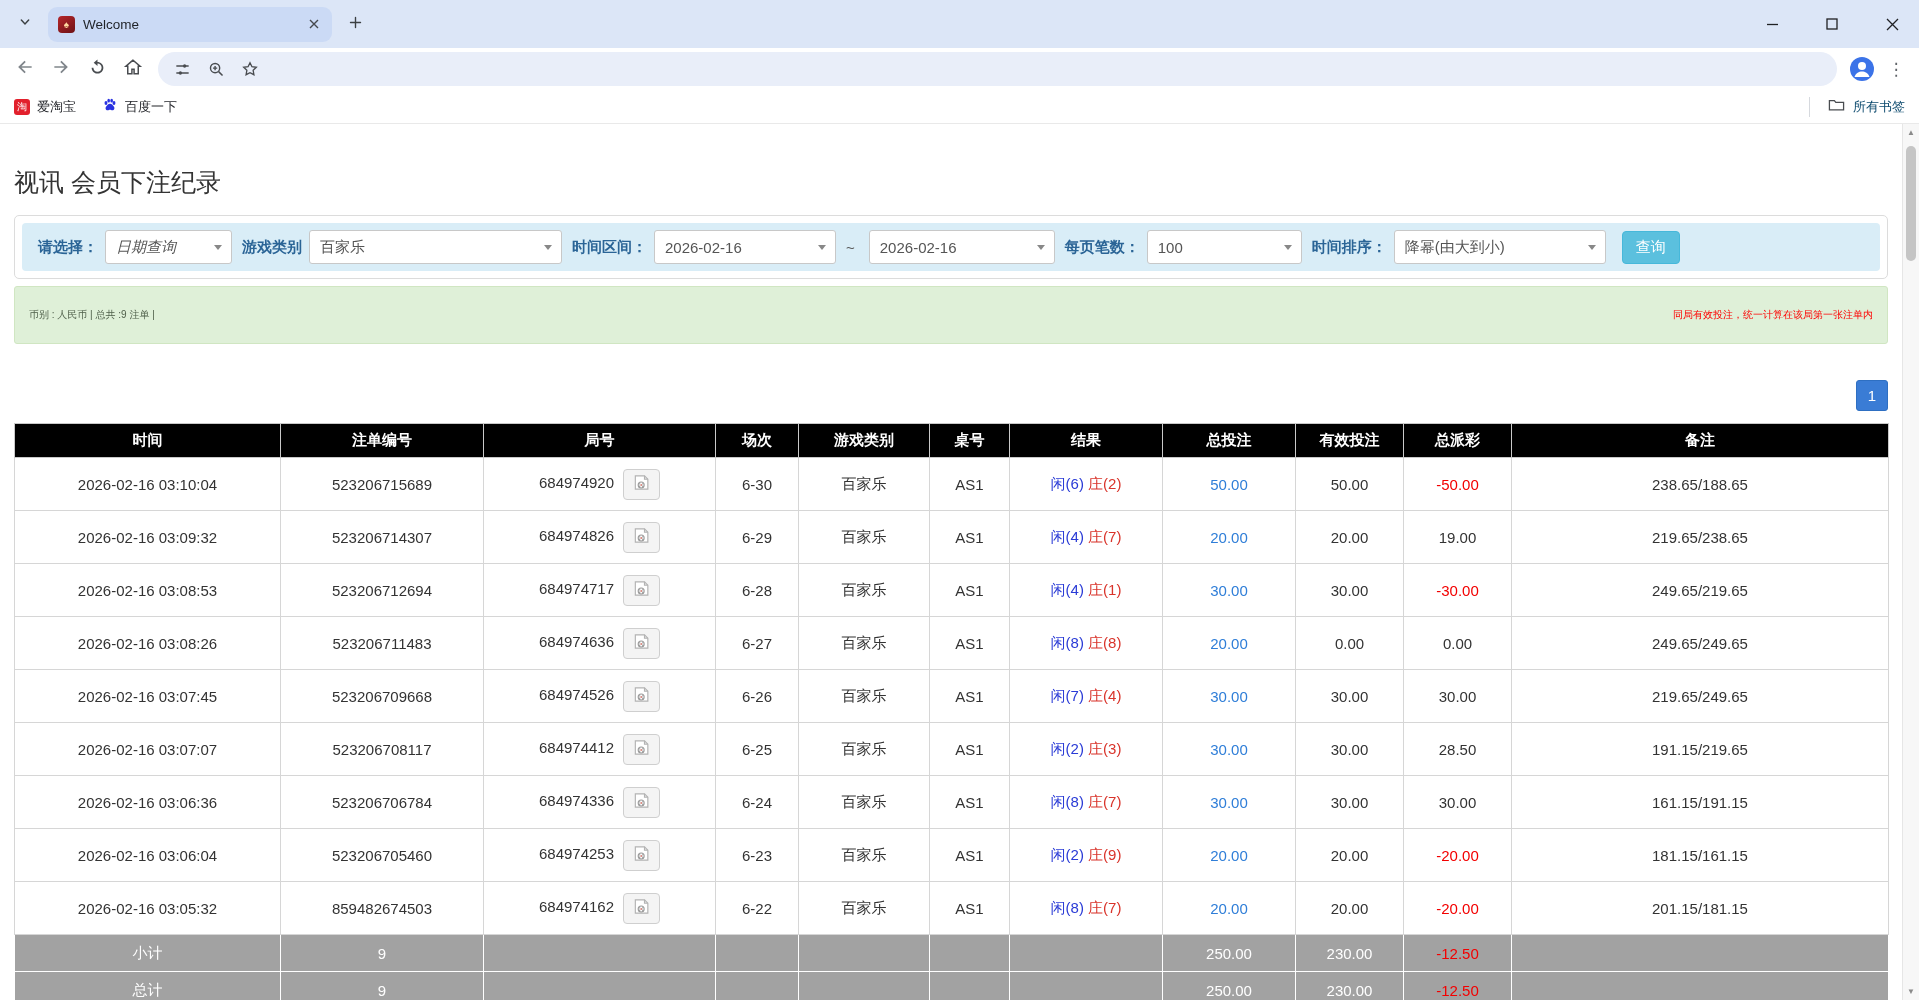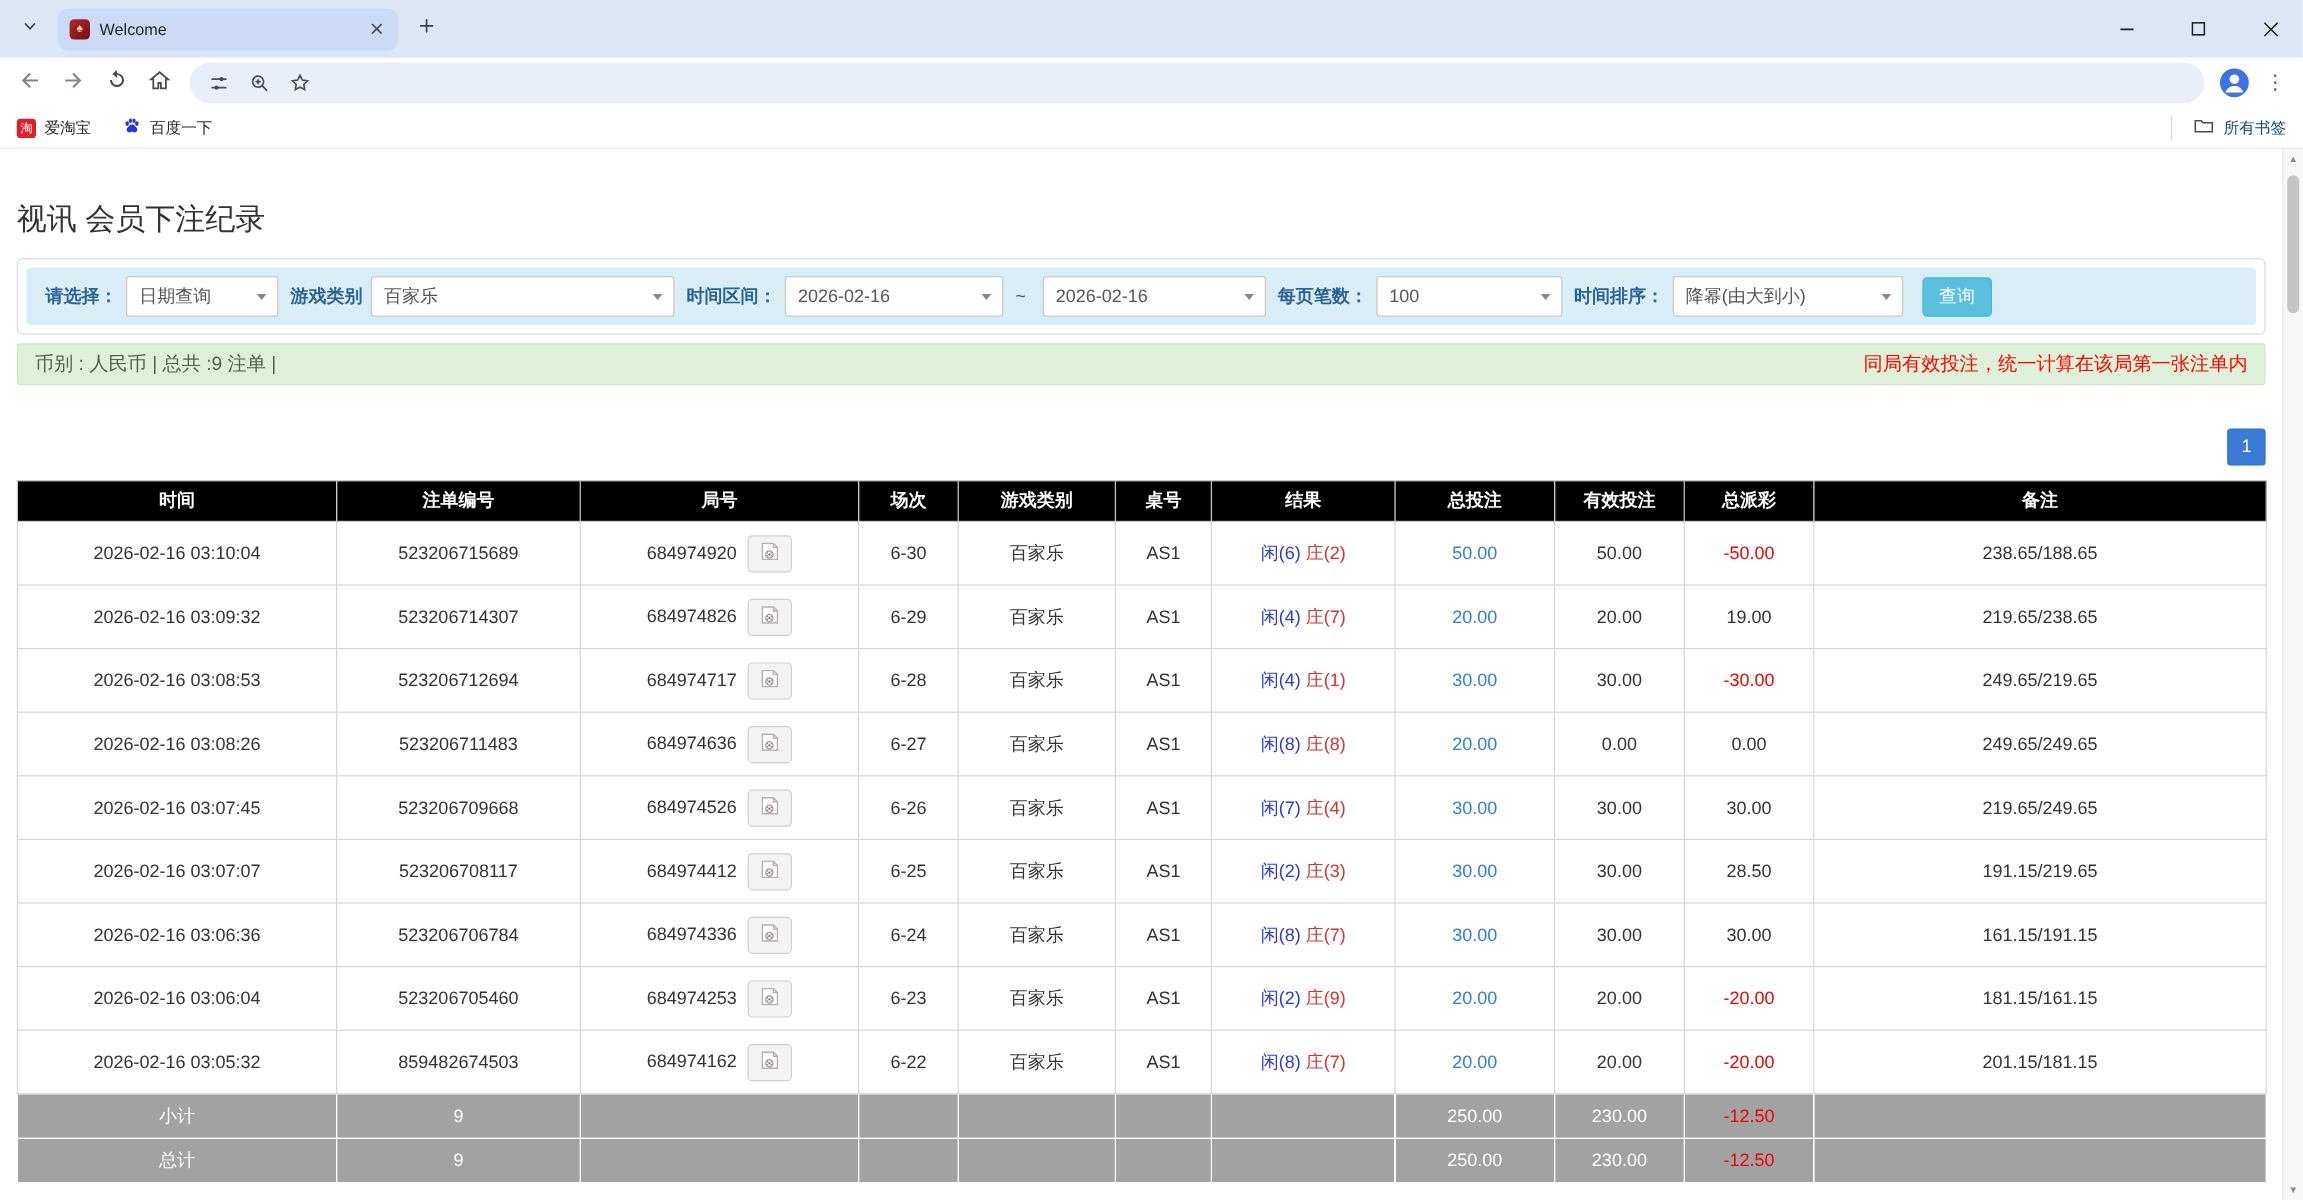--- a/index.html
+++ b/index.html
@@ -42,27 +42,27 @@
   .pagewrap { position:relative; width:1902px; padding:0 14px; }
   .page-title { margin-top:42px; font-size:25px; font-weight:500; color:#333; }
 
   .filter-panel { margin-top:16px; border:1px solid #dcdcdc; border-radius:5px; padding:7px; background:#fff; }
   .filter-bar { background:#d9edf7; border-radius:4px; height:48px; display:flex; align-items:center; padding:0 16px; }
   .flabel { color:#2a6496; font-weight:bold; font-size:15px; white-space:nowrap; }
   .sel { background:#fff; border:1px solid #c8c8c8; border-radius:3px; height:34px; display:flex; align-items:center;
     padding:0 30px 0 10px; position:relative; color:#555; font-size:15px; margin:0 10px 0 7px; white-space:nowrap; }
   .sel .caret { position:absolute; right:9px; top:50%; margin-top:-2px; width:0; height:0;
     border-left:4.5px solid transparent; border-right:4.5px solid transparent; border-top:5px solid #888; }
-  .s1{width:127px;} .s2{width:253px;} .s3{width:182px;} .s4{width:186px;} .s5{width:155px;} .s6{width:192px;}
+  .s1{width:127px;font-style:italic;} .s2{width:253px;} .s3{width:182px;} .s4{width:186px;} .s5{width:155px;} .s6{width:212px;}
   .tilde { color:#555; font-size:15px; margin-right:7px; }
   .search-btn { background:#5bc0de; border:1px solid #46b8da; color:#fff; font-size:15px; border-radius:4px;
     height:33px; padding:0 13px; margin-left:6px; display:flex; align-items:center; }
 
-  .summary-bar { margin-top:7px; background:#dff0d8; border:1px solid #d0e6c2; border-radius:3px; height:35px;
-    display:flex; align-items:center; justify-content:space-between; padding:0 14px; font-size:16px;gap:44px; }
+  .summary-bar { margin-top:7px; background:#dff0d8; border:1px solid #d0e6c2; border-radius:3px; height:58px;
+    display:flex; align-items:center; justify-content:space-between; padding:0 14px; font-size:10px;gap:44px; }
   .summary-left { color:#50604b; }
   .summary-note { color:#fe0000; }
 
   .pagination-row { margin-top:36px; display:flex; justify-content:flex-end; }
   .page-btn { width:32px; height:31px; background:#3a7cd5; border:1px solid #2e6fc2; border-radius:3px;
     color:#fff; font-size:15px; display:flex; align-items:center; justify-content:center; }
 
   table.bet-table { margin-top:12px; width:1874px; border-collapse:collapse; table-layout:fixed; }
   .bet-table th { background:#000; color:#fff; font-size:15px; font-weight:bold; height:34px;
     border:1px solid #c9c9c9; text-align:center; }

